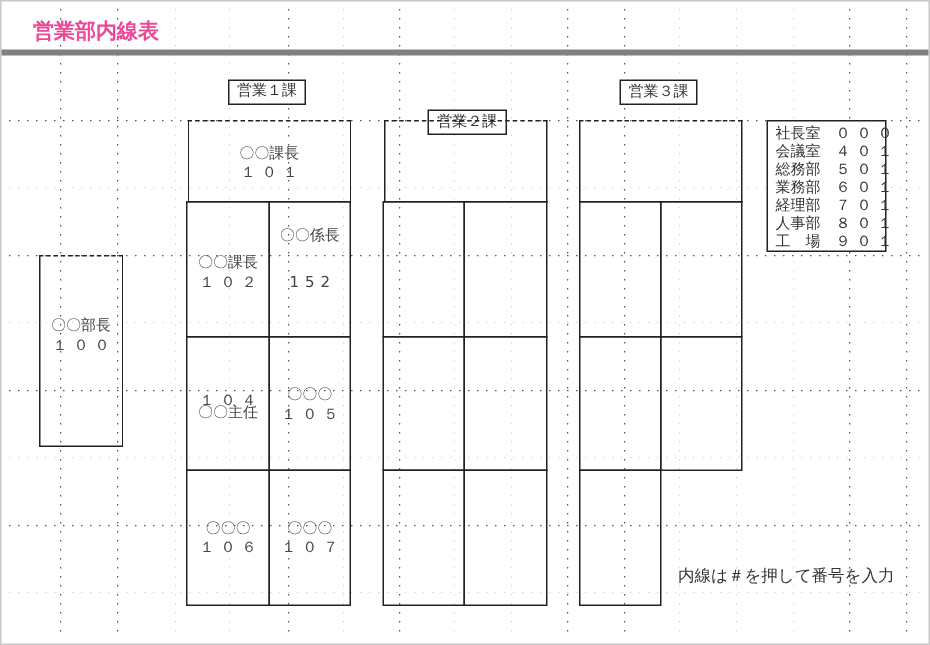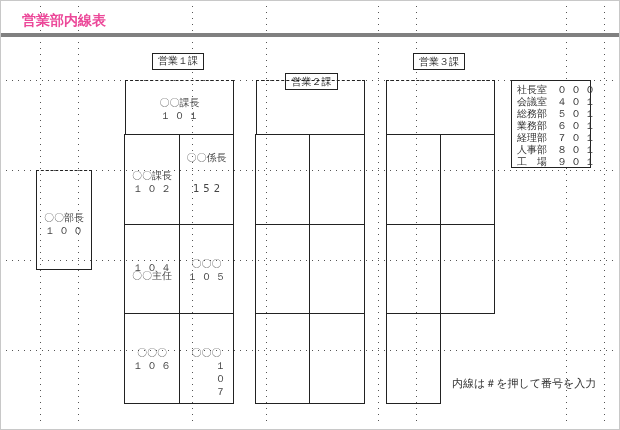--- a/index.html
+++ b/index.html
@@ -67,21 +67,21 @@
   </g>
 </svg>
 
 <div class="title">営業部内線表</div>
 <div class="title-bar"></div>
 
 <div class="section-label" style="left:152px;top:53px;width:50px;font-family:Liberation Mono, monospace;">営業１課</div>
 <div class="section-label" style="left:285px;top:53px;width:51px;margin-top:20px;">営業２課</div>
 <div class="section-label" style="left:413px;top:53px;width:50px;">営業３課</div>
 
-<div class="box dashed-top" style="left:36px;top:170px;width:56px;height:100px;">
+<div class="box dashed-top" style="left:26px;top:170px;width:56px;height:128px;">
   <div class="cell-text" style="top:40px;">〇〇部長</div>
   <div class="cell-text num" style="top:53px;">１００</div>
 </div>
 
 <div class="box dashed-top" style="left:125px;top:80px;width:109px;height:55px;">
   <div class="cell-text" style="top:15px;">〇〇課長</div>
   <div class="cell-text num" style="top:28px;">１０１</div>
 </div>
 <div class="box" style="left:124px;top:134px;width:56px;height:91px;">
   <div class="cell-text" style="top:34px;">〇〇課長</div>
@@ -98,21 +98,21 @@
 <div class="box" style="left:179px;top:224px;width:55px;height:90px;">
   <div class="cell-text" style="top:32px;">〇〇〇</div>
   <div class="cell-text num" style="top:45px;">１０５</div>
 </div>
 <div class="box" style="left:124px;top:313px;width:56px;height:91px;">
   <div class="cell-text" style="top:32px;">〇〇〇</div>
   <div class="cell-text num" style="top:45px;">１０６</div>
 </div>
 <div class="box" style="left:179px;top:313px;width:55px;height:91px;">
   <div class="cell-text" style="top:32px;">〇〇〇</div>
-  <div class="cell-text num" style="top:45px;margin-left:28px;">１０７</div>
+  <div class="cell-text num" style="top:45px;">１０７</div>
 </div>
 
 <div class="box dashed-top" style="left:256px;top:80px;width:109px;height:55px;"></div>
 <div class="box" style="left:255px;top:134px;width:55px;height:91px;"></div>
 <div class="box" style="left:309px;top:134px;width:56px;height:91px;"></div>
 <div class="box" style="left:255px;top:224px;width:55px;height:90px;"></div>
 <div class="box" style="left:309px;top:224px;width:56px;height:90px;"></div>
 <div class="box" style="left:255px;top:313px;width:55px;height:91px;"></div>
 <div class="box" style="left:309px;top:313px;width:56px;height:91px;"></div>
 

